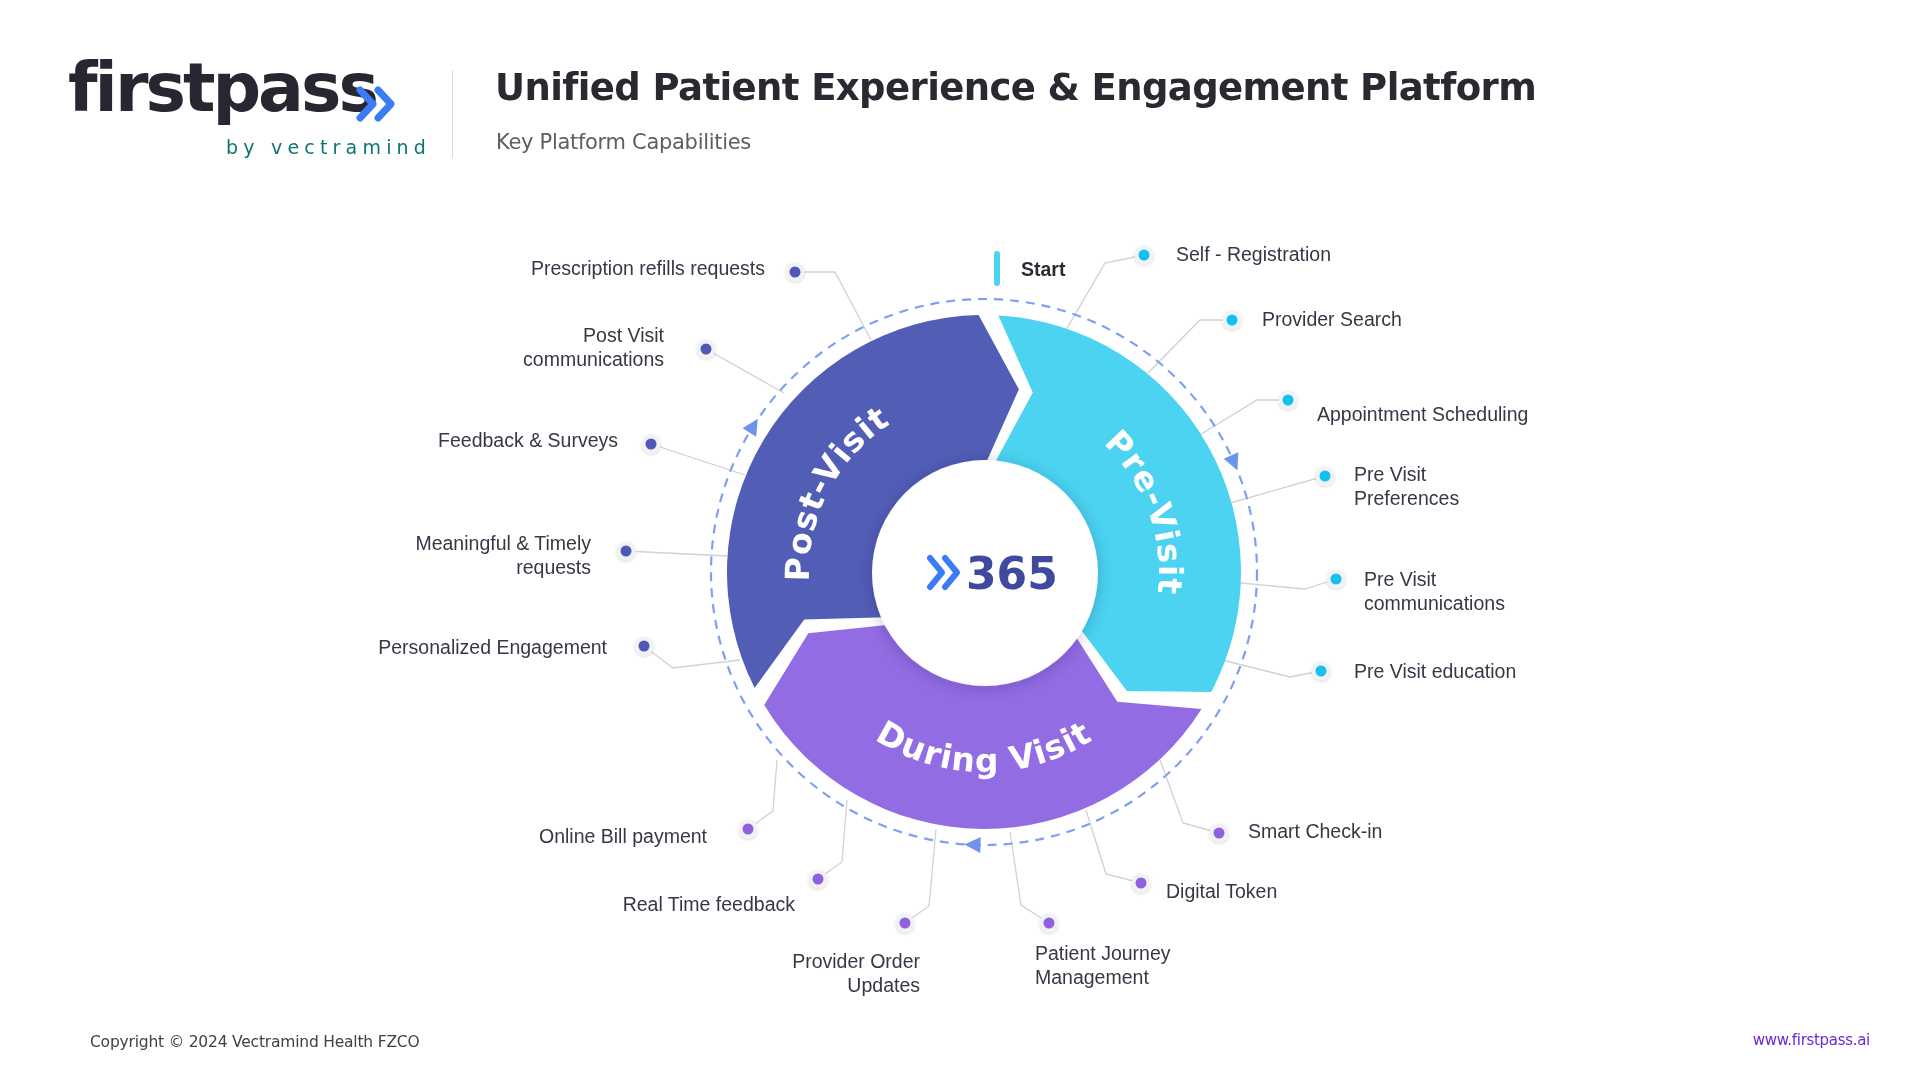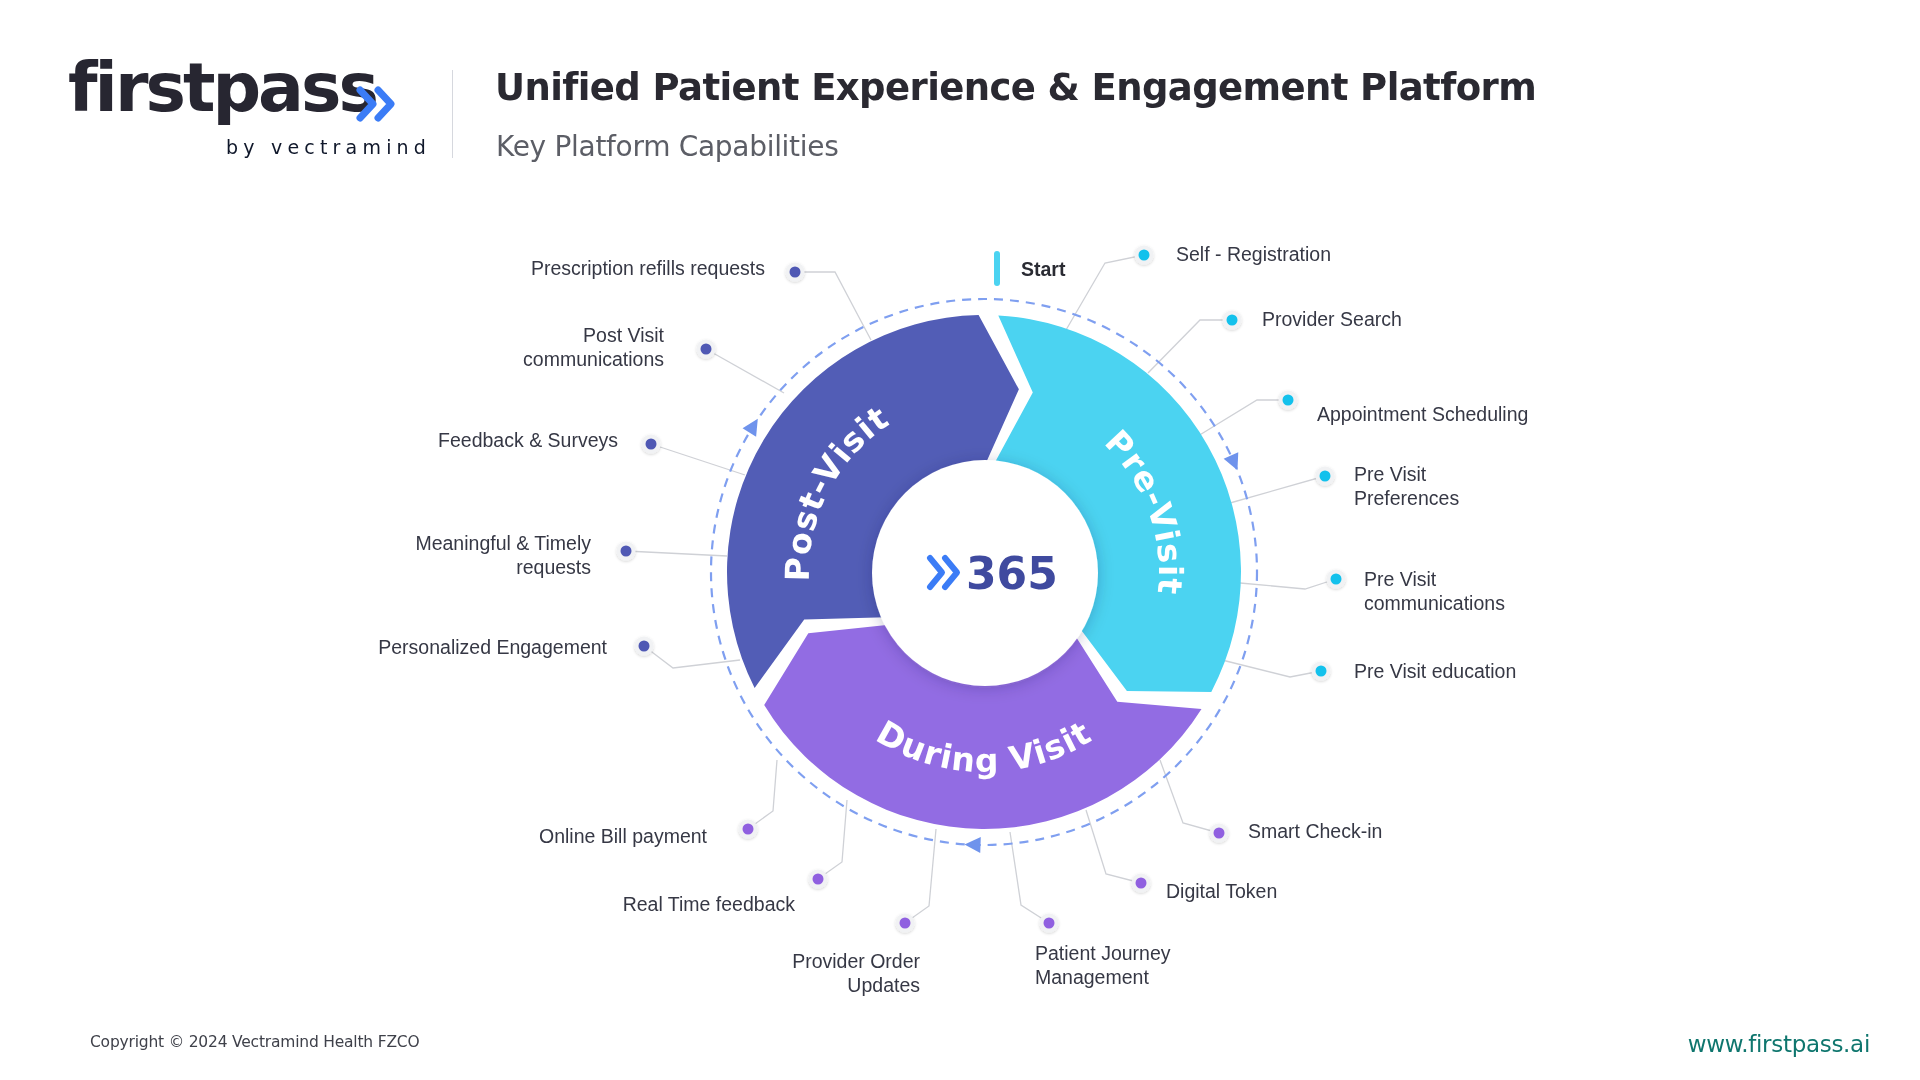--- a/index.html
+++ b/index.html
@@ -1,30 +1,30 @@
 <!DOCTYPE html>
 <html><head>
 <meta charset="utf-8">
 <style>
   html, body { margin:0; padding:0; background:#ffffff; }
   body { width:1920px; height:1080px; position:relative; overflow:hidden; font-family:"Liberation Sans", sans-serif; color:#2b2d3a; }
   .abs { position:absolute; }
   #logo-word { left:68px; top:54px; font-family:"DejaVu Sans", sans-serif; font-weight:bold; font-size:68px; letter-spacing:-3px; color:#272631; line-height:1; }
   #logo-chev { left:356px; top:84px; width:50px; height:40px; }
-  #logo-by { left:226px; top:136px; font-family:"DejaVu Sans", sans-serif; font-size:19px; letter-spacing:5.2px; color:#0f172a; }
+  #logo-by { left:226px; top:136px; font-family:"DejaVu Sans", sans-serif; font-size:19px; letter-spacing:5.2px; color:#0f766e; }
   #divider { left:452px; top:70px; width:1px; height:88px; background:#d6d8de; }
   #title { left:495px; top:66px; font-family:"DejaVu Sans", sans-serif; font-weight:bold; font-size:37px; letter-spacing:-0.6px; color:#2a2931; white-space:nowrap;text-align:right; }
-  #subtitle { left:496px; top:130px; font-family:"DejaVu Sans", sans-serif; font-size:28px; color:#5c5e66; letter-spacing:-0.3px; white-space:nowrap; }
+  #subtitle { left:496px; top:130px; font-family:"DejaVu Sans", sans-serif; font-size:21px; color:#5c5e66; letter-spacing:-0.3px; white-space:nowrap; }
   #diagram { left:0; top:0; width:1920px; height:1080px; }
   .lbl { position:absolute; font-size:19.5px; line-height:24px; color:#363845; white-space:nowrap; font-family:"Liberation Sans", sans-serif; }
   .lbl.r { text-align:right; }
   .lbl span { display:block; }
   #start-label { left:1021px; top:258px; font-weight:bold; font-size:19.5px; color:#2a2b33; }
   #copyright { left:90px; top:1033px; font-family:"DejaVu Sans", sans-serif; font-size:15.5px; color:#3f414a; letter-spacing:-0.2px; white-space:nowrap; }
-  #website { right:50px; top:1031px; font-family:"DejaVu Sans", sans-serif; font-size:23px; color:#0f766e; letter-spacing:-0.3px; white-space:nowrap; }
+  #website { right:50px; top:1031px; font-family:"DejaVu Sans", sans-serif; font-size:15px; color:#6d28d9; letter-spacing:-0.3px; white-space:nowrap; }
   #center-text { font-family:"DejaVu Sans", sans-serif; font-weight:bold; }
 </style>
 </head>
 <body>
 
 <div class="abs" id="logo-word">firstpass</div>
 <svg class="abs" id="logo-chev" viewBox="0 0 50 40">
   <path d="M4 6 L17 20 L4 34" fill="none" stroke="#3b7cf6" stroke-width="7" stroke-linecap="round" stroke-linejoin="round"></path>
   <path d="M22 6 L35 20 L22 34" fill="none" stroke="#3b7cf6" stroke-width="7" stroke-linecap="round" stroke-linejoin="round"></path>
 </svg>

